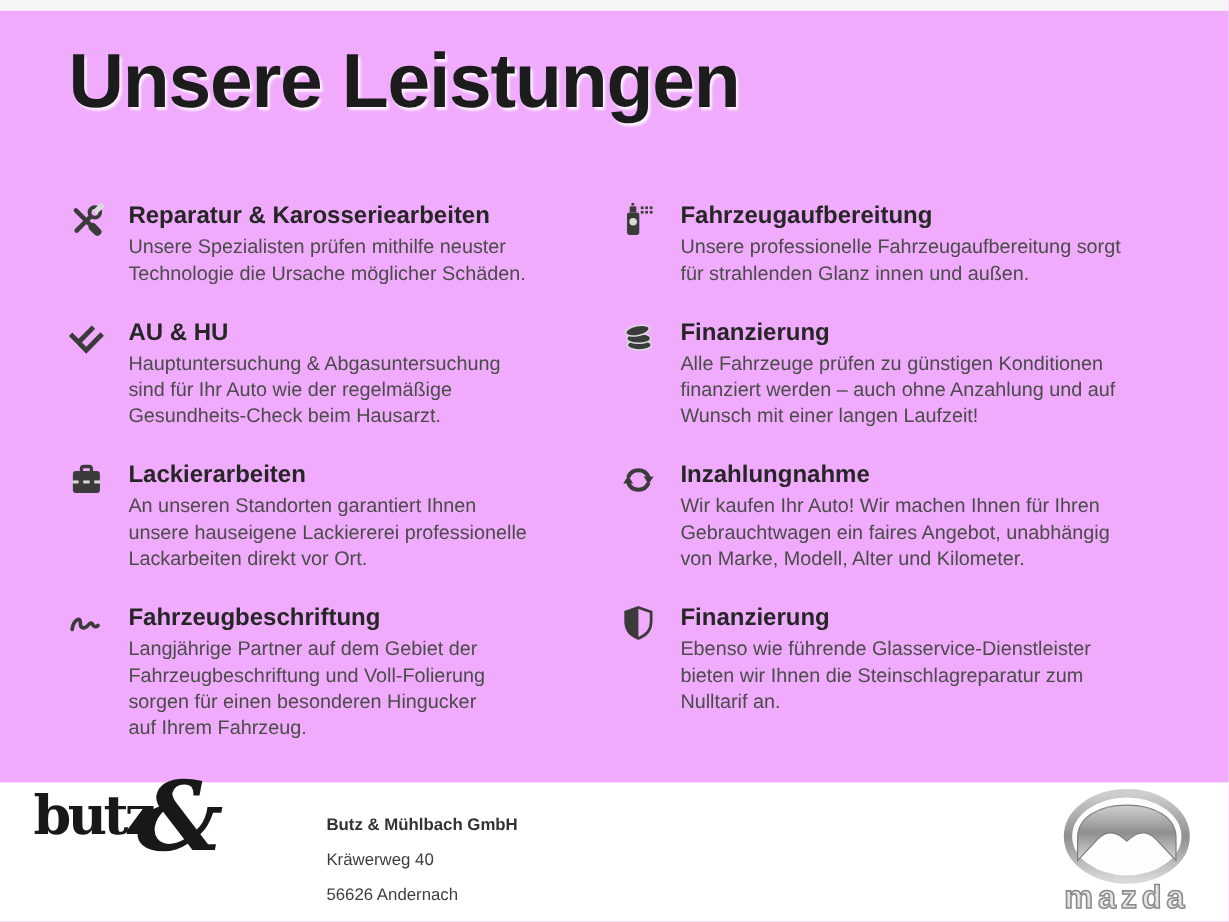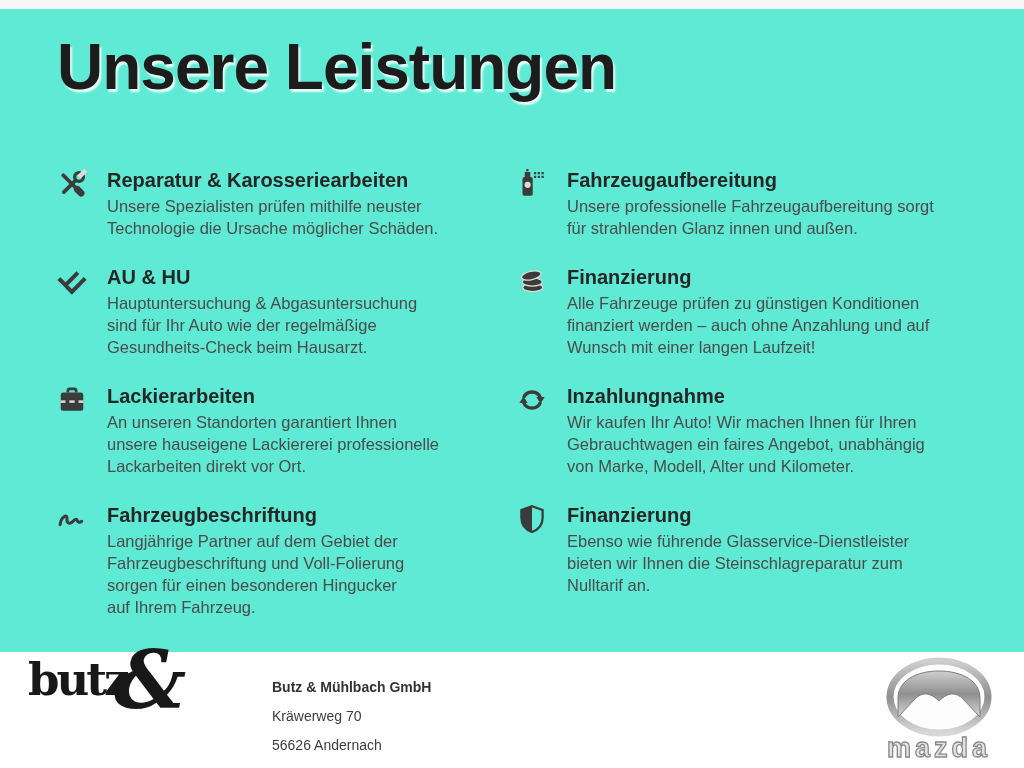--- a/index.html
+++ b/index.html
@@ -2,21 +2,21 @@
 <html><head>
 <meta charset="utf-8">
 <style>
   * { box-sizing: border-box; margin: 0; padding: 0; }
   html, body { width: 1024px; height: 768px; overflow: hidden; }
   body { font-family: "Liberation Sans", sans-serif; }
 
   .slide {
     position: relative;
     width: 1024px; height: 768px;
-    background: #5eead4;
+    background: #f0abfc;
   }
   .top-strip {
     position: absolute; top: 0; left: 0; right: 0; height: 9px;
     background: #f6f6f6;
   }
   .page-title {
     position: absolute; left: 57px; top: 30px;
     font-size: 64px; font-weight: bold; color: #1c1c1c;
     letter-spacing: -1px;
     text-shadow: 2px 3px 2px rgba(255,255,255,0.85);
@@ -222,21 +222,21 @@
   <div class="footer">
 
     <div class="bm-logo">
       <div class="bm-line1">
         <span>butz</span><span class="bm-amp">&amp;</span>
       </div>
     </div>
 
     <div class="addr">
       <div class="company">Butz &amp; Mühlbach GmbH</div>
-      <div>Kräwerweg 70</div>
+      <div>Kräwerweg 40</div>
       <div>56626 Andernach</div>
     </div>
 
 
     <div class="mazda">
       <svg width="150" height="108" viewBox="0 0 150 108">
         <defs>
           <linearGradient id="chrome" x1="0" y1="0" x2="0" y2="1">
             <stop offset="0" stop-color="#cfcfcf"></stop>
             <stop offset="0.5" stop-color="#8f8f8f"></stop>

